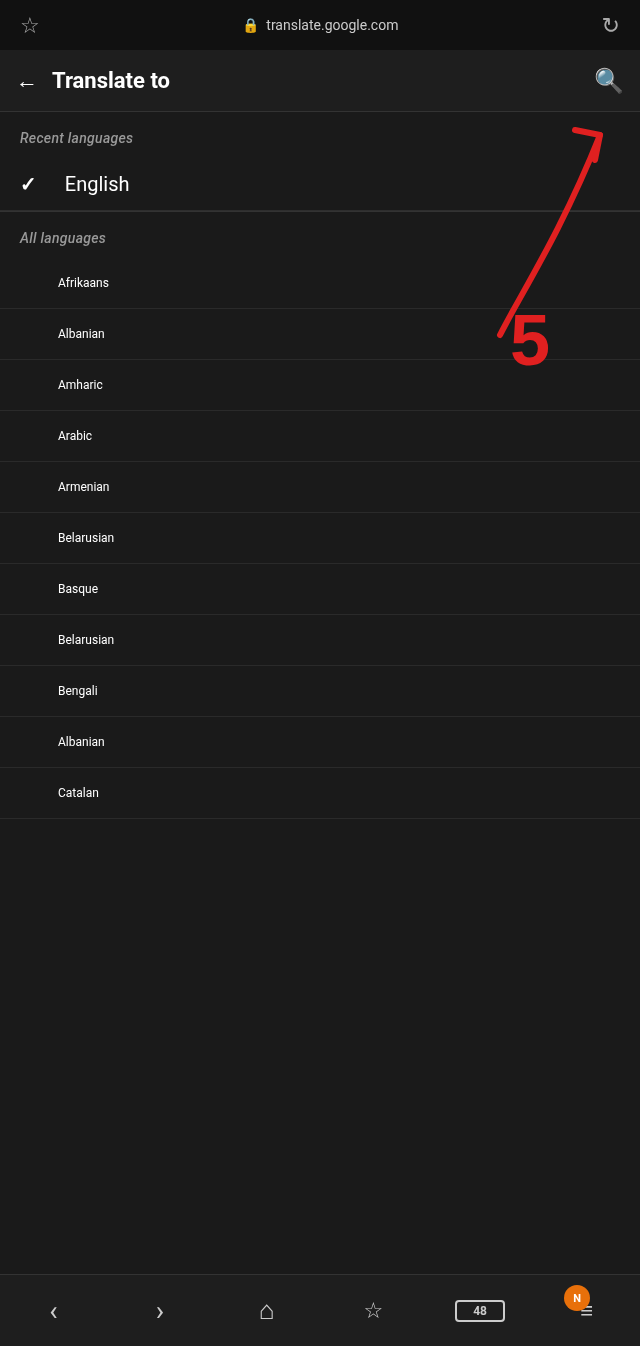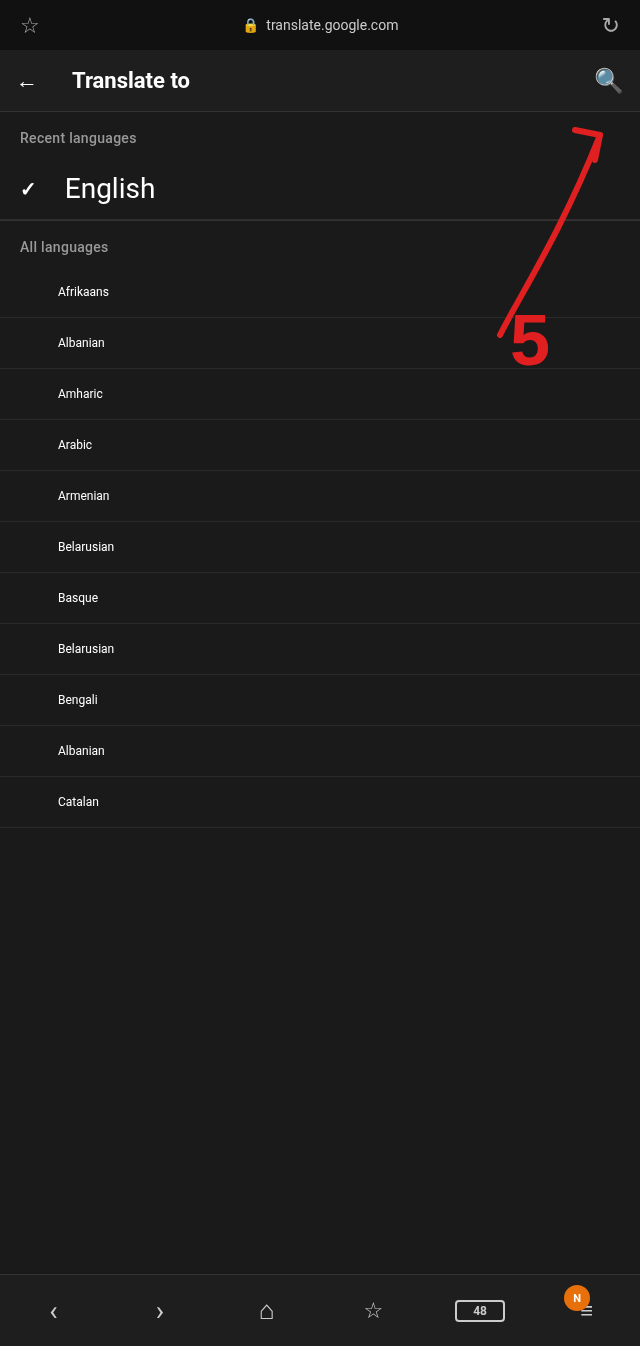--- a/index.html
+++ b/index.html
@@ -77,21 +77,20 @@
     .back-icon {
       font-size: 22px;
       color: #ffffff;
       cursor: pointer;
     }
 
     .page-title {
       font-size: 22px;
       font-weight: bold;
       color: #ffffff;
-      margin-left: 20px;
     }
 
     .search-icon {
       font-size: 24px;
       color: #ffffff;
       cursor: pointer;
     }
 
     
     .content {
@@ -99,40 +98,41 @@
       overflow-y: auto;
     }
 
     
     .section-label {
       padding: 18px 20px 12px 20px;
       font-size: 14px;
       color: #999999;
       font-weight: 500;
       letter-spacing: 0.3px;
+      font-style: italic;
     }
 
     
     .recent-item {
       display: flex;
       align-items: center;
       padding: 14px 20px;
       border-bottom: 1px solid #2e2e2e;
       cursor: pointer;
     }
 
     .check-icon {
       font-size: 20px;
       color: #ffffff;
       margin-right: 28px;
       font-weight: bold;
     }
 
     .recent-item-label {
-      font-size: 28px;
+      font-size: 20px;
       color: #ffffff;
     }
 
     
     .divider {
       height: 1px;
       background: #333333;
       margin: 0;
     }
 

